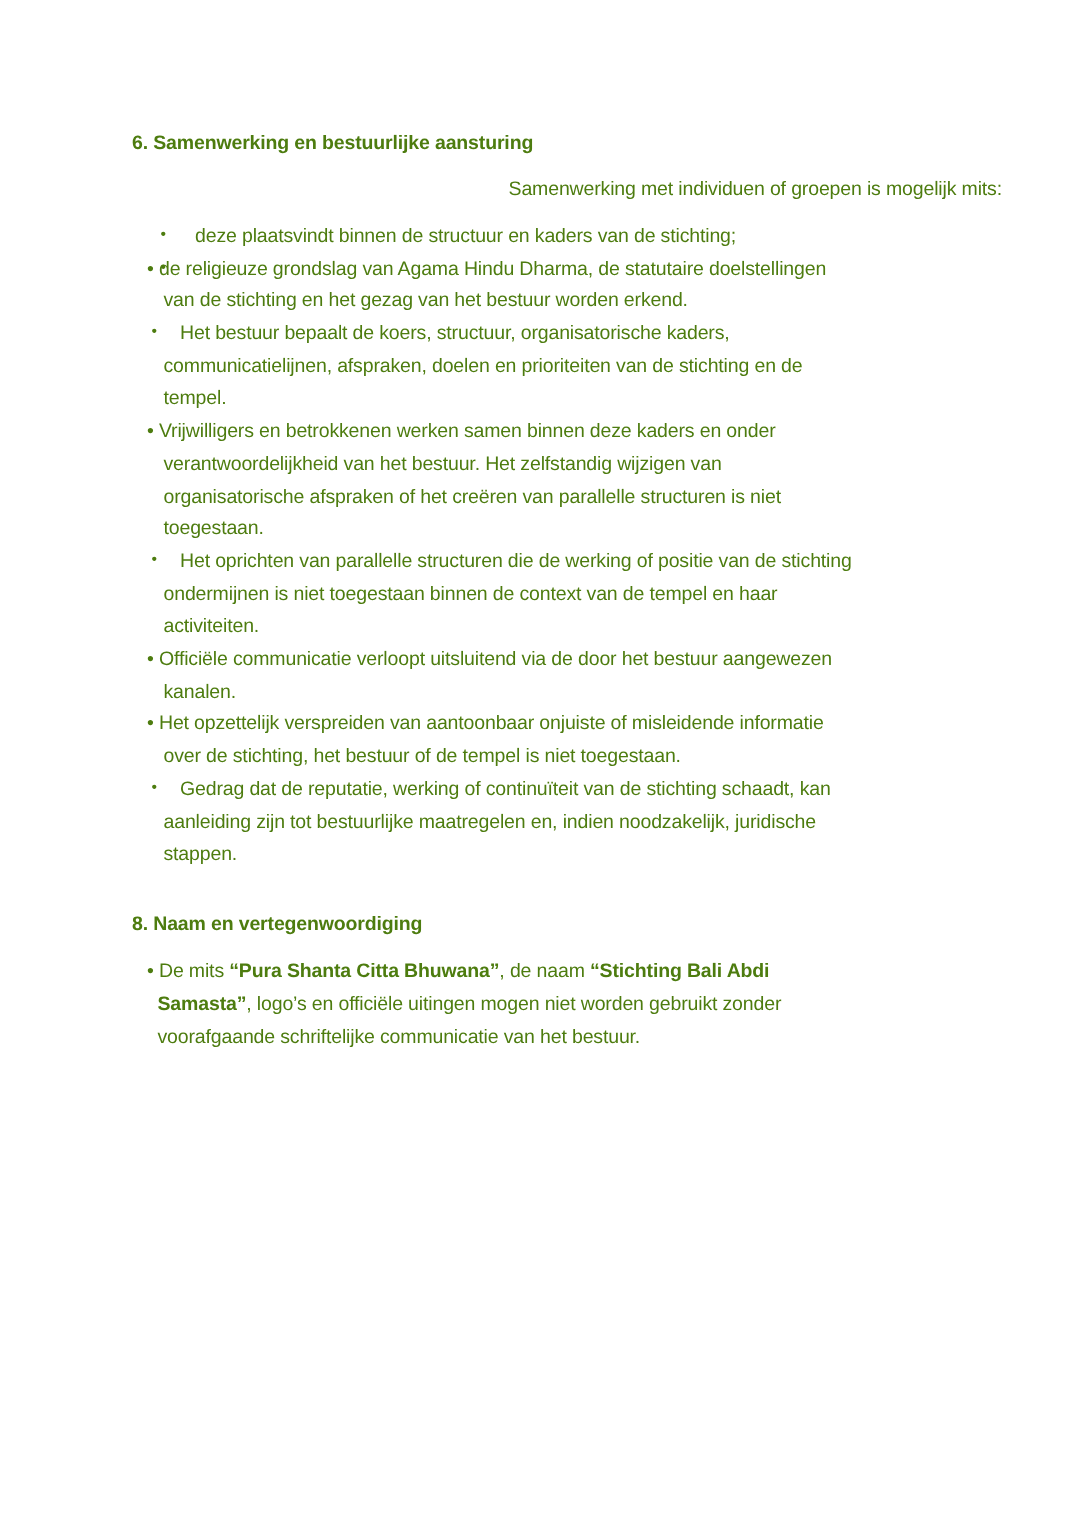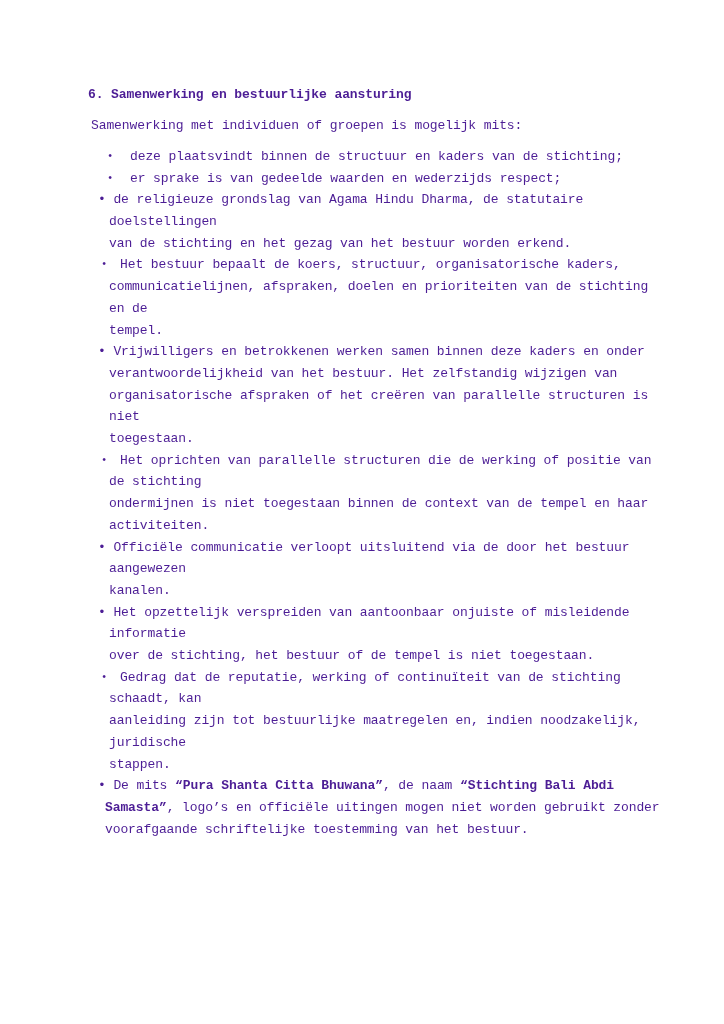--- a/index.html
+++ b/index.html
@@ -2,41 +2,42 @@
 <html><head>
 <meta charset="utf-8">
 <style>
   html, body { margin: 0; padding: 0; background: #ffffff; }
   .page {
     position: relative;
     width: 724px;
     height: 960px;
     background: #ffffff;
     overflow: hidden;
-    font-family: Liberation Mono, monospace;
-    color: #4c1d95;
+    font-family: Liberation Sans, sans-serif;
+    color: #4d7c0f;
   }
   .content {
     position: absolute;
     left: 88px;
     top: 84px;
     width: 580px;
     font-size: 13px;
     line-height: 21.7px;
     letter-spacing: -0.1px;
   }
   .section-heading {
     font-size: 13px;
     font-weight: 700;
     margin: 25.5px 0 9px 0;
     line-height: 21.7px;
   }
   .section:first-child .section-heading { margin-top: 0; }
   .section-intro {
     margin: 0 0 9.5px 3px;
+    text-align: right;
   }
   ul.bullets {
     list-style: none;
     margin: 0;
     padding: 0;
   }
   ul.bullets li {
     position: relative;
     white-space: pre-wrap;
     margin: 0;
@@ -63,21 +64,21 @@
 <body>
 
 <div class="page">
   <div class="content">
 
     <section class="section">
       <h2 class="section-heading">6. Samenwerking en bestuurlijke aansturing</h2>
       <p class="section-intro">Samenwerking met individuen of groepen is mogelijk mits:</p>
       <ul class="bullets">
           <li class="far-wide"><span class="marker">•</span><span>deze plaatsvindt binnen de structuur en kaders van de stichting;</span></li>
-          <li class="far-wide"><span class="marker">•</span><span>er sprake is van gedeelde waarden en wederzijds respect;</span></li>
+          <li class="far-wide"><span class="marker">•</span></li>
           <li class="near"><span class="marker">• </span><span>de religieuze grondslag van Agama Hindu Dharma, de statutaire doelstellingen
 van de stichting en het gezag van het bestuur worden erkend.</span></li>
           <li class="far"><span class="marker">•</span><span>Het bestuur bepaalt de koers, structuur, organisatorische kaders,
 communicatielijnen, afspraken, doelen en prioriteiten van de stichting en de
 tempel.</span></li>
           <li class="near"><span class="marker">• </span><span>Vrijwilligers en betrokkenen werken samen binnen deze kaders en onder
 verantwoordelijkheid van het bestuur. Het zelfstandig wijzigen van
 organisatorische afspraken of het creëren van parallelle structuren is niet
 toegestaan.</span></li>
           <li class="far"><span class="marker">•</span><span>Het oprichten van parallelle structuren die de werking of positie van de stichting
@@ -92,21 +93,22 @@
 kanalen.</span></li>
           <li class="near"><span class="marker">• </span><span>Het opzettelijk verspreiden van aantoonbaar onjuiste of misleidende informatie
 over de stichting, het bestuur of de tempel is niet toegestaan.</span></li>
           <li class="far"><span class="marker">•</span><span>Gedrag dat de reputatie, werking of continuïteit van de stichting schaadt, kan
 aanleiding zijn tot bestuurlijke maatregelen en, indien noodzakelijk, juridische
 stappen.</span></li>
         </ul>
     </section>
 
     <section class="section">
+      <h2 class="section-heading">8. Naam en vertegenwoordiging</h2>
       <ul class="bullets">
           <li class="near-tight"><span class="marker">• </span><span>De mits </span><span class="b">“Pura Shanta Citta Bhuwana”</span><span>, de naam </span><span class="b">“Stichting Bali Abdi
 Samasta”</span><span>, logo’s en officiële uitingen mogen niet worden gebruikt zonder
-voorafgaande schriftelijke toestemming van het bestuur.</span></li>
+voorafgaande schriftelijke communicatie van het bestuur.</span></li>
         </ul>
     </section>
 
   </div>
 </div>
 
 </body></html>

